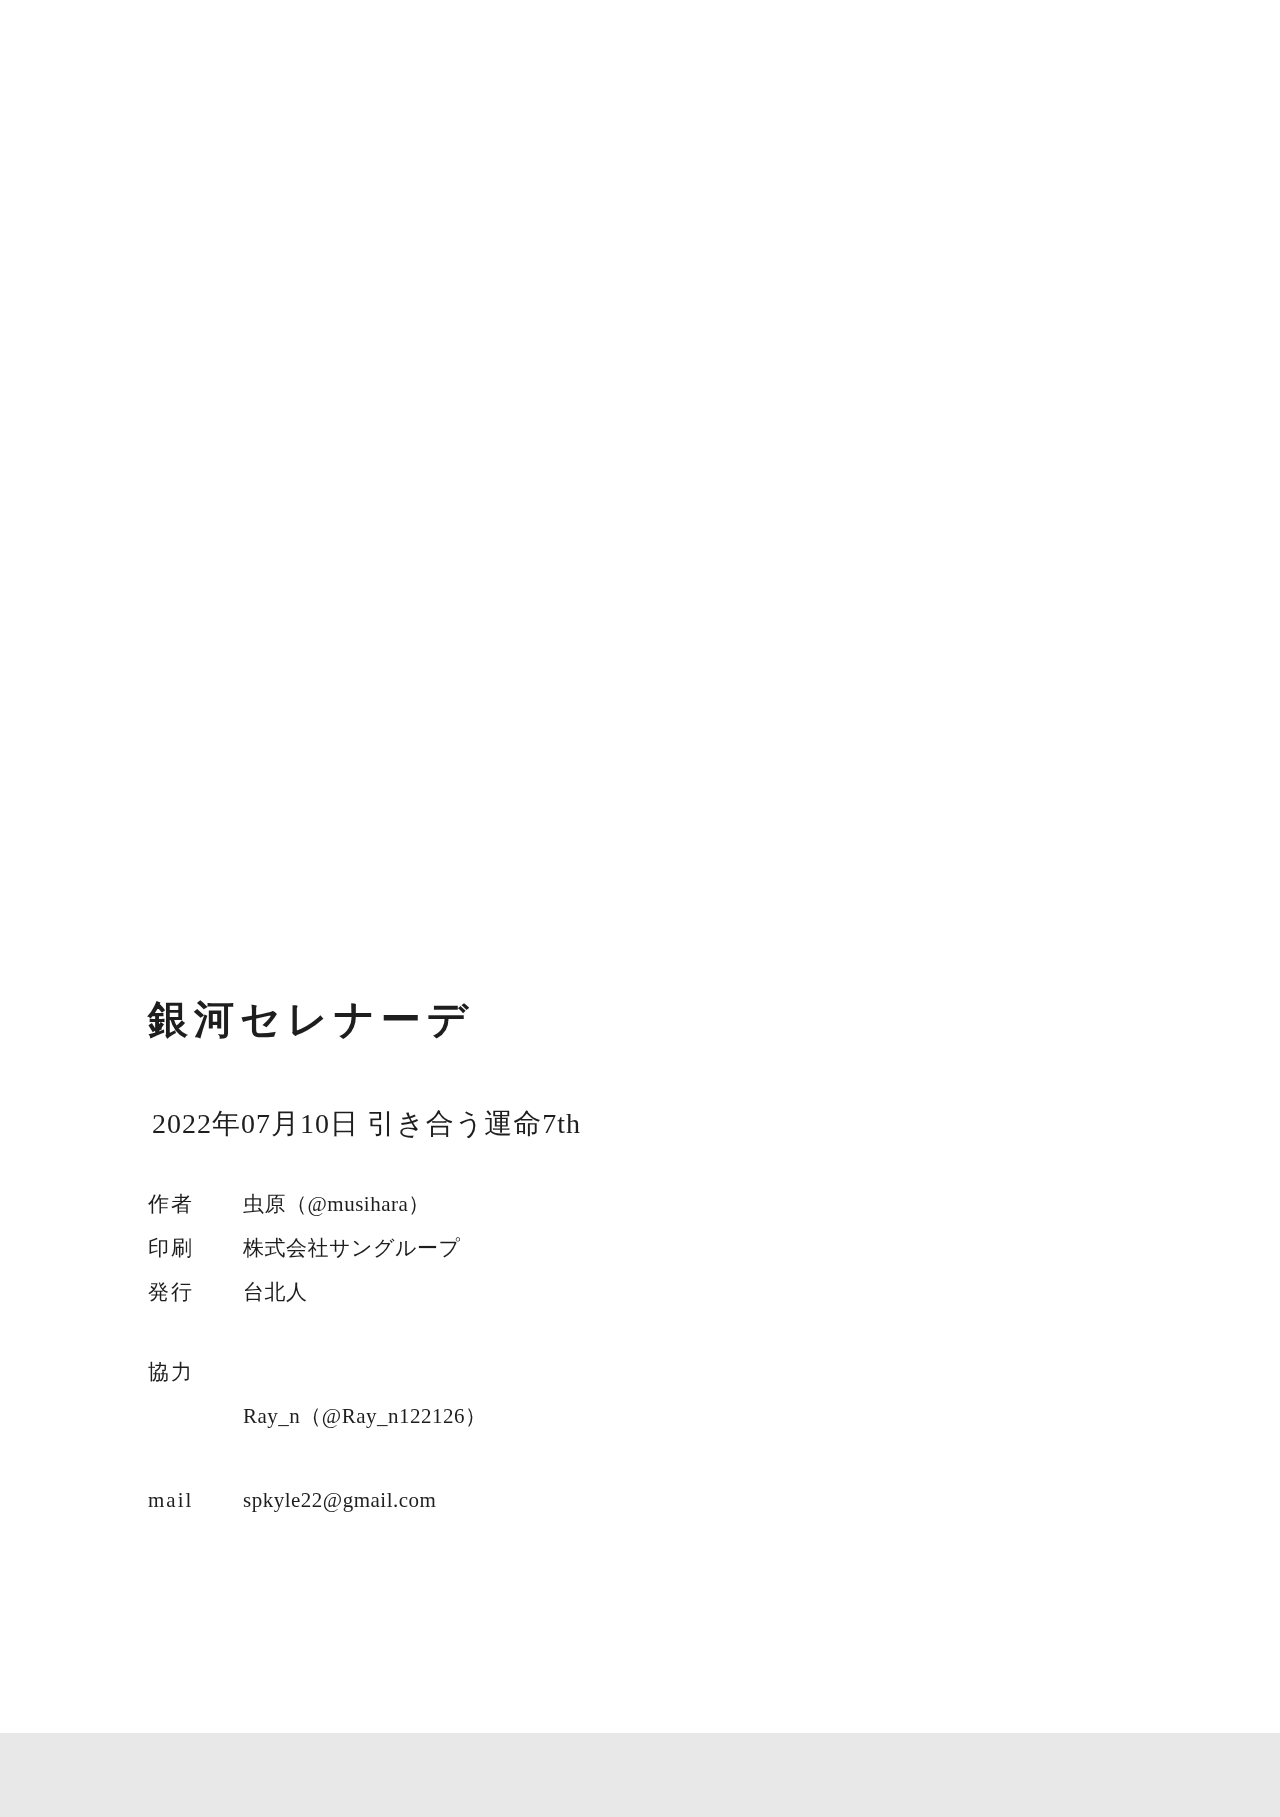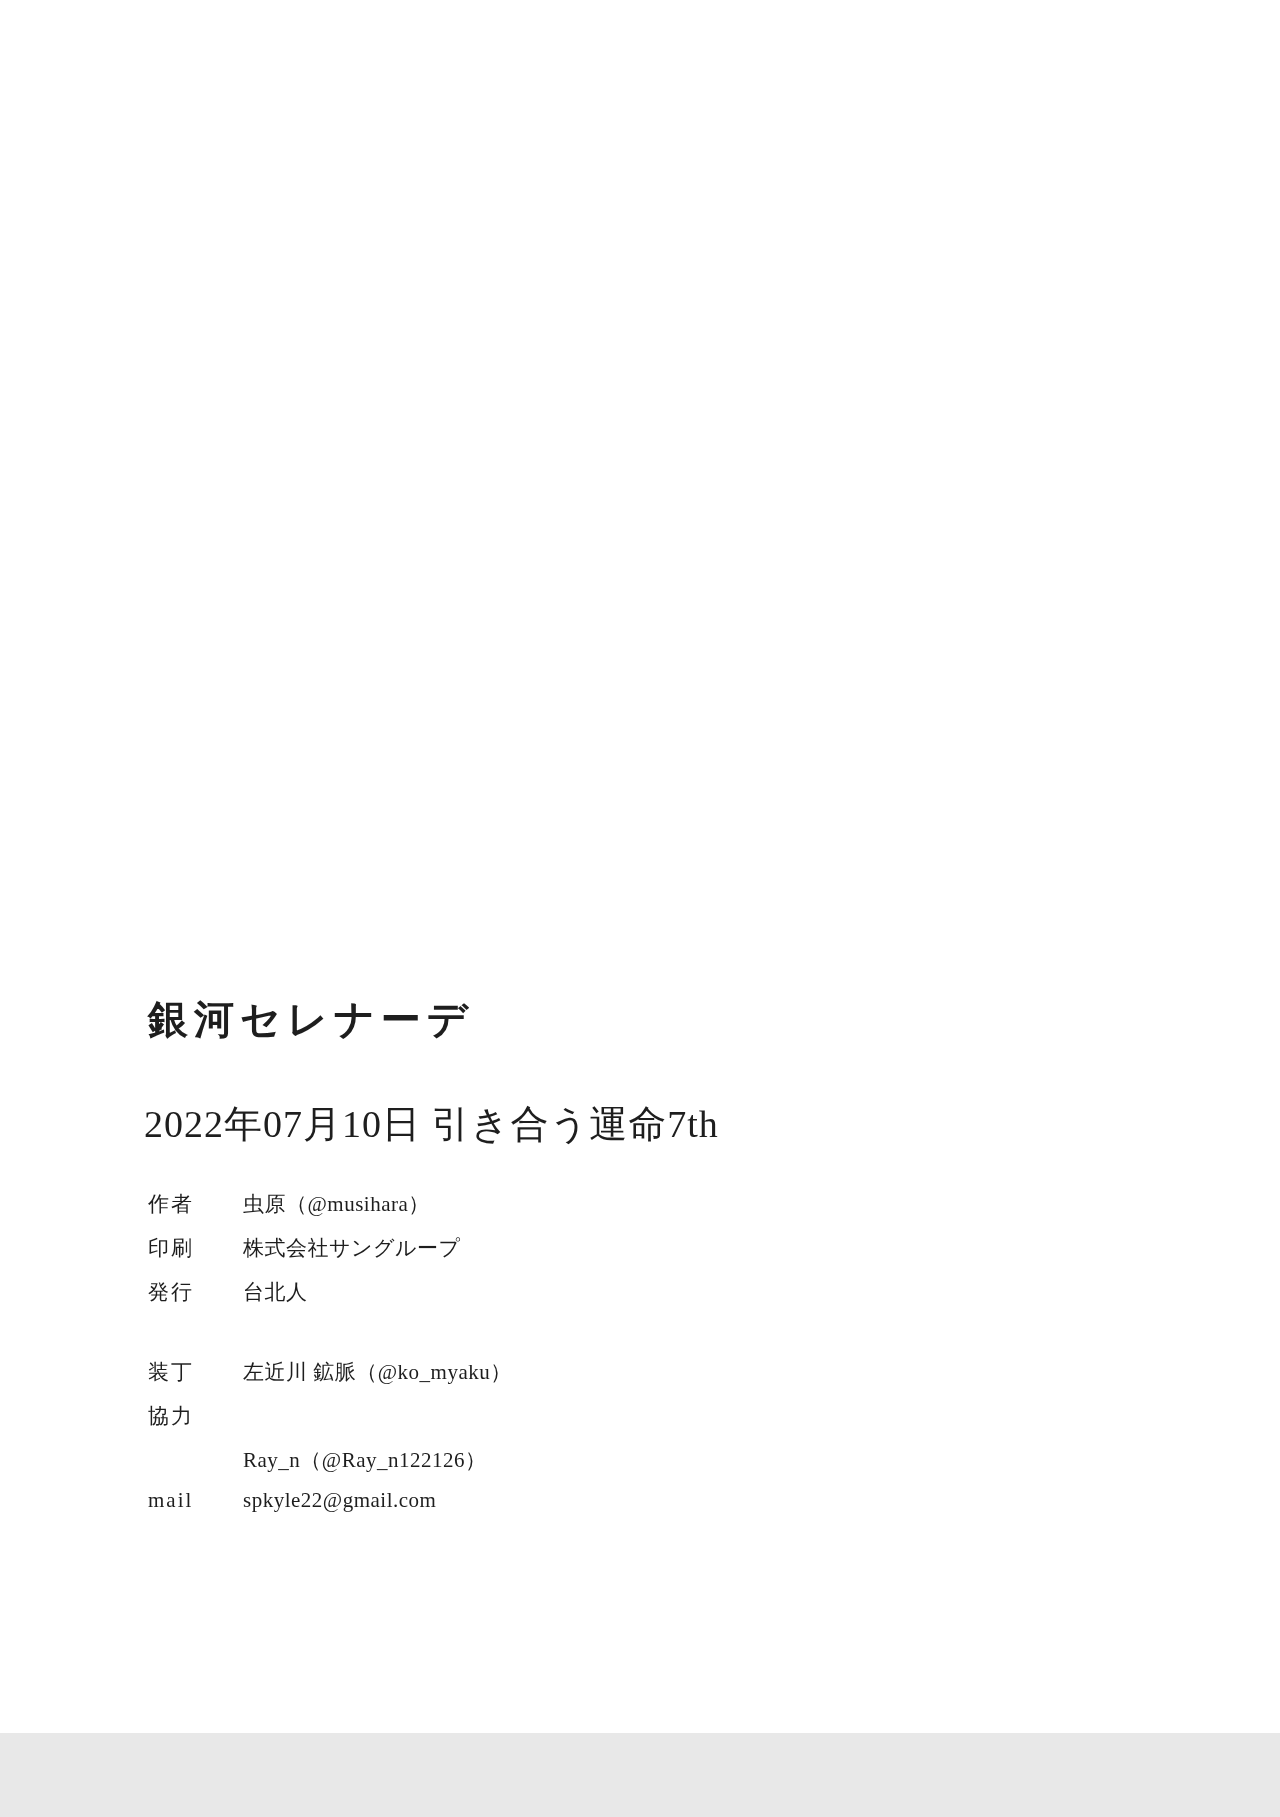--- a/index.html
+++ b/index.html
@@ -22,23 +22,23 @@
     top: 996px;
     margin: 0;
     font-size: 40px;
     line-height: 48px;
     font-weight: 600;
     letter-spacing: 6px;
     white-space: nowrap;
   }
   .event-line {
     position: absolute;
-    left: 144px;
+    left: 152px;
     top: 1106px;
-    font-size: 38px;
+    font-size: 28px;
     line-height: 36px;
     letter-spacing: 1px;
     white-space: nowrap;
   }
   .credit-group {
     position: absolute;
     left: 148px;
     display: flex;
     flex-direction: column;
   }
@@ -77,24 +77,20 @@
       <span class="credit-value">株式会社サングループ</span>
     </div>
     <div class="credit-row">
       <span class="credit-label">発行</span>
       <span class="credit-value">台北人</span>
     </div>
   </div>
 
   <div class="credit-group staff">
     <div class="credit-row">
-      <span class="credit-label">装丁</span>
-      <span class="credit-value">左近川 鉱脈（@ko_myaku）</span>
-    </div>
-    <div class="credit-row">
       <span class="credit-label">協力</span>
     </div>
     <div class="credit-row">
       <span class="credit-label"></span>
       <span class="credit-value">Ray_n（@Ray_n122126）</span>
     </div>
   </div>
 
   <div class="credit-group contact">
     <div class="credit-row">

